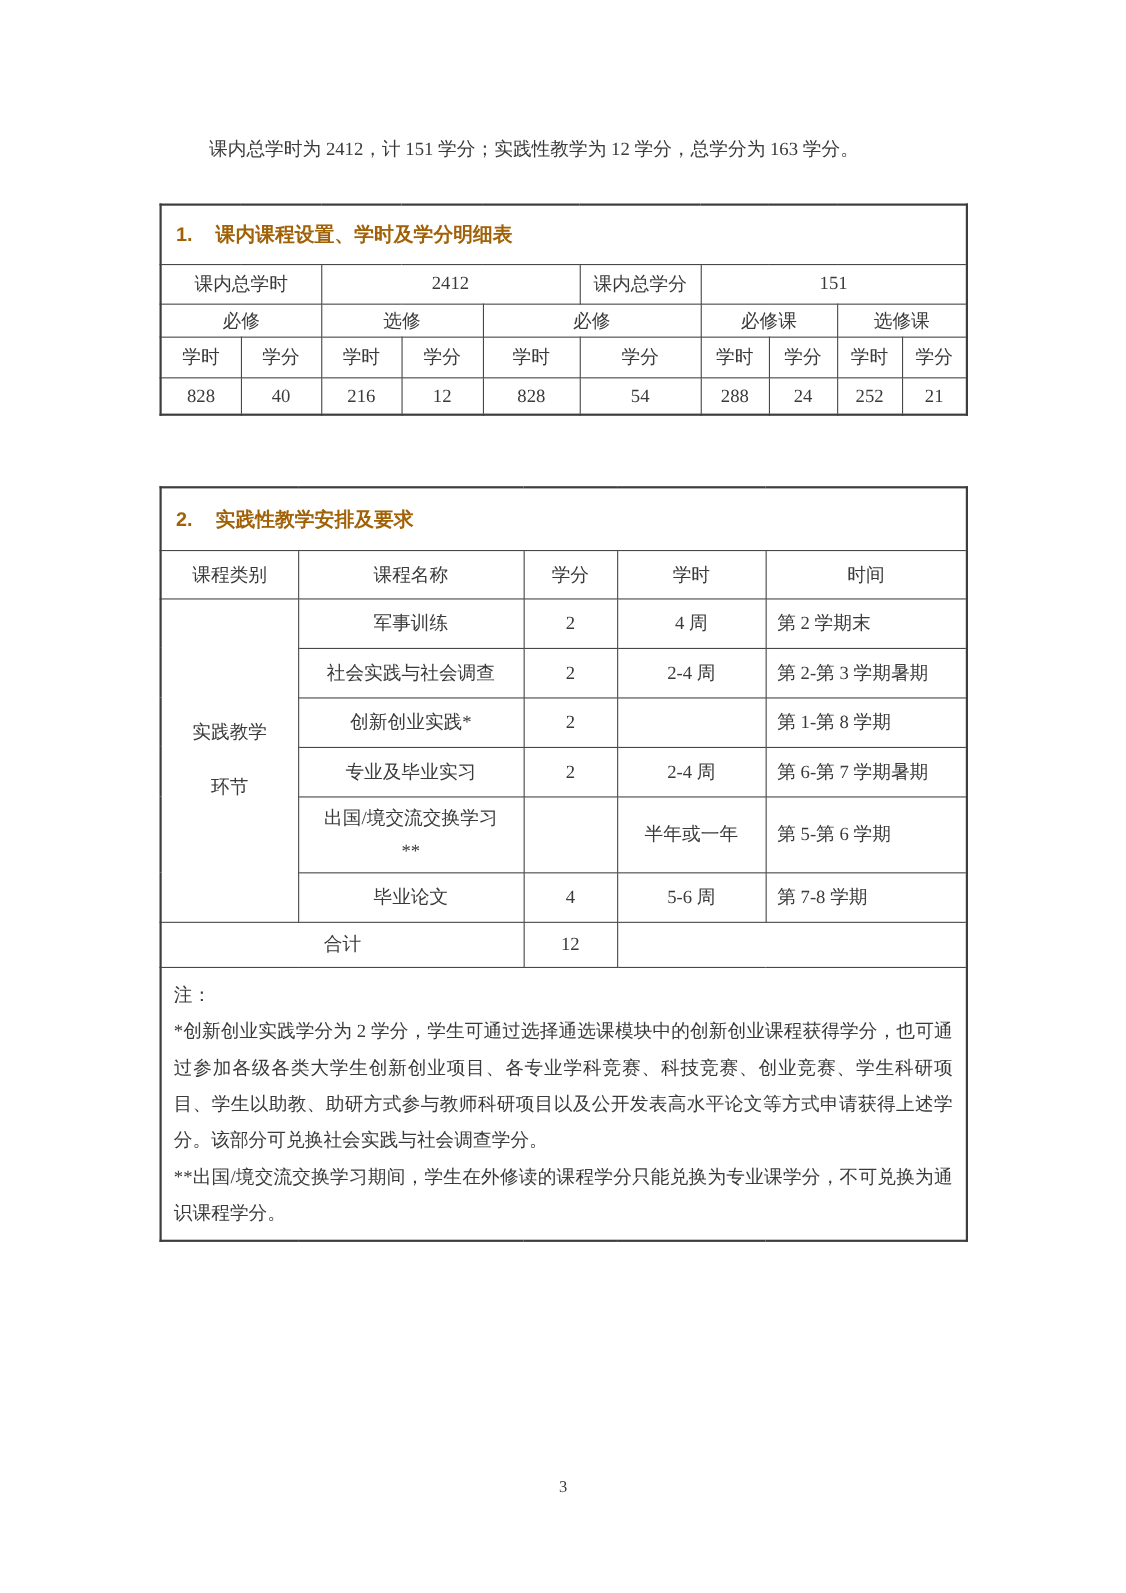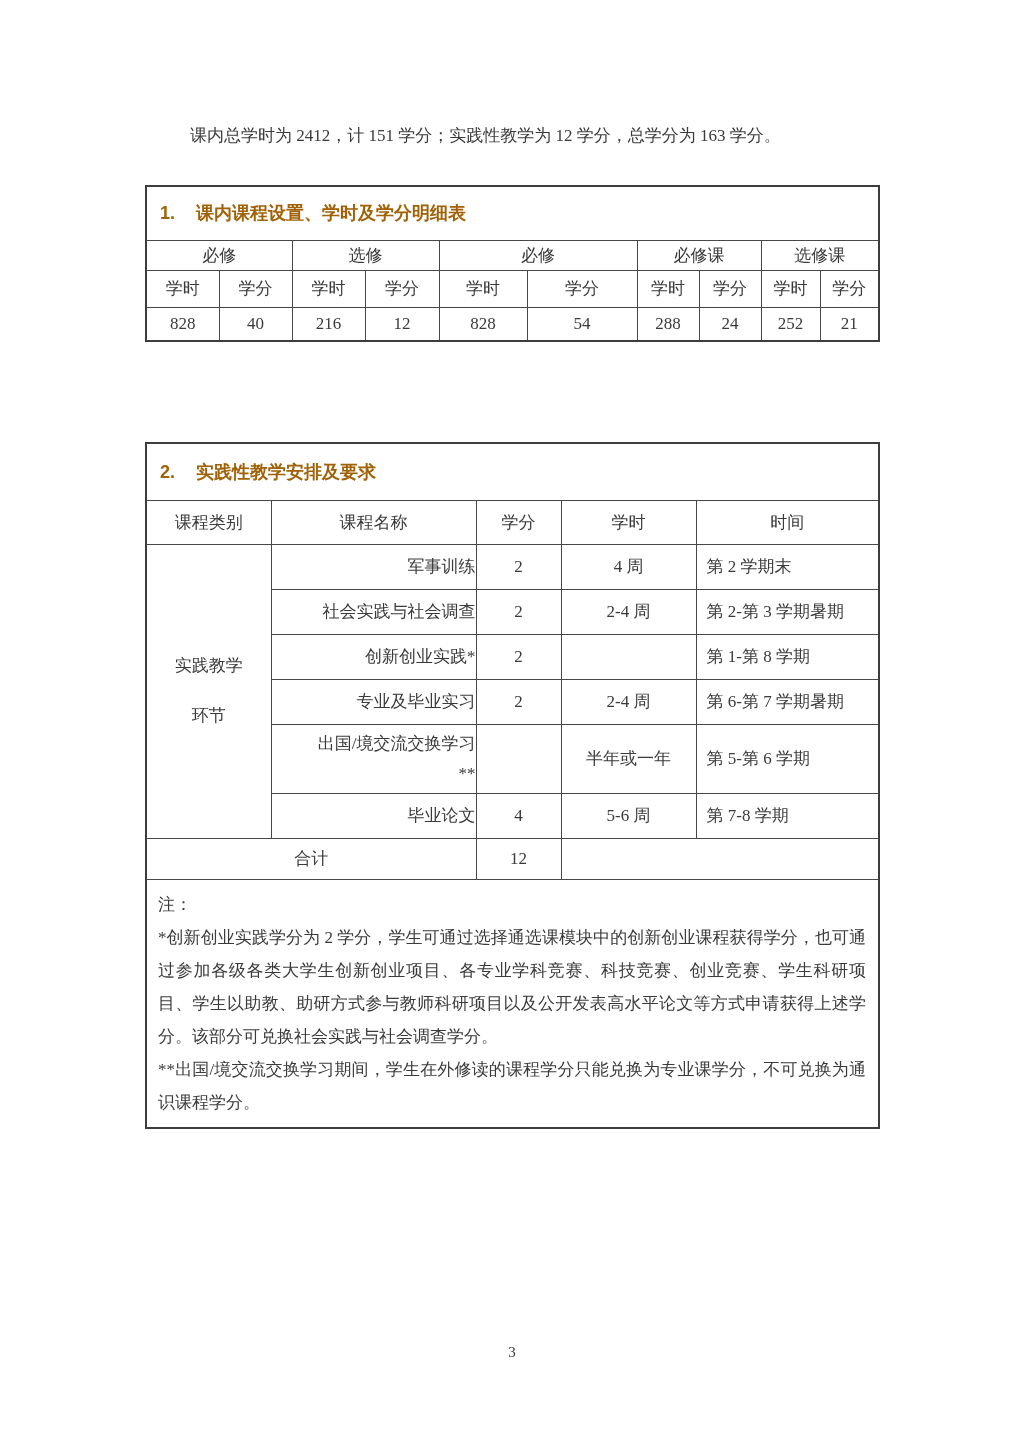--- a/index.html
+++ b/index.html
@@ -22,21 +22,21 @@
   td {
     border:1px solid #474747; text-align:center; vertical-align:middle;
     font-size:17px; padding:0; overflow:hidden;
   }
   .title-cell {
     text-align:left; padding-left:13px;
     font-family:"Liberation Sans","DejaVu Sans",sans-serif;
     font-weight:700; font-size:18px; color:#a16207;
   }
   .tno { margin-right:21px; }
-  .name-cell { text-align:right; white-space:pre-line; line-height:30px; }
+  .name-cell { text-align:center; white-space:pre-line; line-height:30px; }
   .time-cell { text-align:left; padding-left:10px; }
   .cat-cell div { line-height:50px; }
   .notes-cell {
     text-align:justify; vertical-align:top;
     padding:8px 12px 8px 11px; line-height:33px;
   }
   .notes-cell p { margin:0; }
   .pagenum {
     position:absolute; left:0; top:1344px; width:100%;
     text-align:center; font-size:15px; color:#3a3a3a;
@@ -58,20 +58,26 @@
       <col style="width:88px">
         <col style="width:110px">
         <col style="width:62px">
         <col style="width:62px">
       <col style="width:59px">
         <col style="width:59px">
     </colgroup>
     <tbody>
         <tr style="height:54px">
       <td colspan="10" class="title-cell"><span class="tno">1.</span><span>课内课程设置、学时及学分明细表</span></td>
+    </tr>
+    <tr style="height:36px">
+      <td colspan="2">课内总学时</td>
+      <td colspan="3">2412</td>
+      <td>课内总学分</td>
+      <td colspan="4">151</td>
     </tr>
     <tr style="height:30px">
       <td colspan="2">必修</td>
       <td colspan="2">选修</td>
       <td colspan="2">必修</td>
       <td colspan="2">必修课</td>
       <td colspan="2">选修课</td>
     </tr>
     <tr style="height:37px">
       <td>学时</td>

